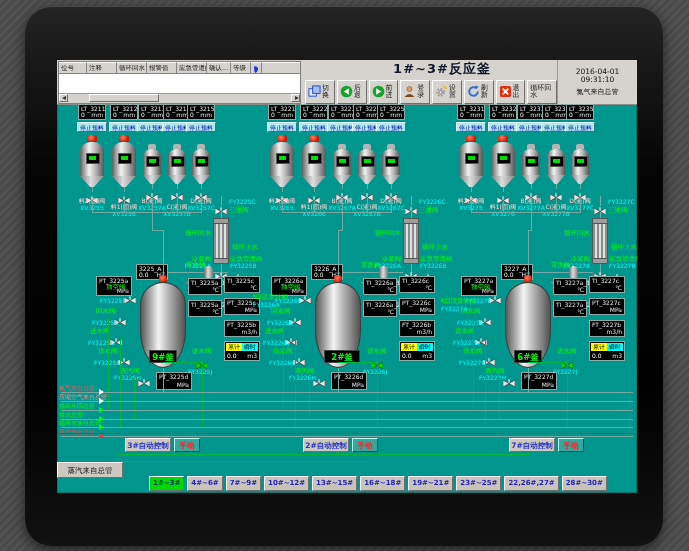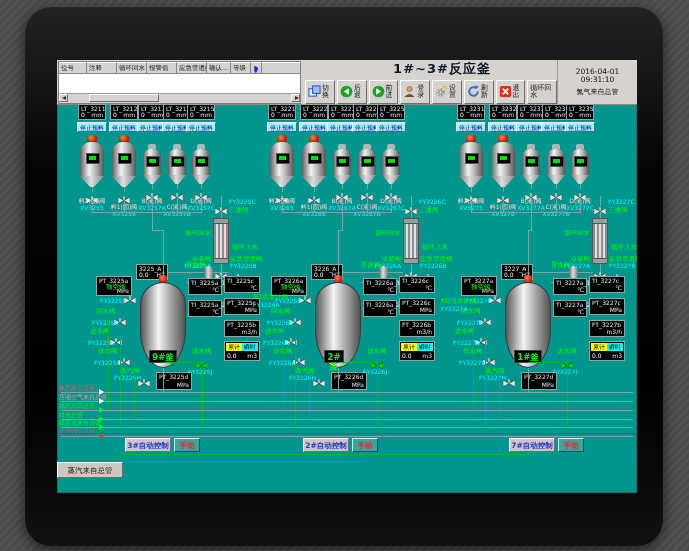--- a/index.html
+++ b/index.html
@@ -544,21 +544,21 @@
       </div>
       <div class="abs pl" style="left: 286px; top: 212px; width: 60px; height: 1px;"></div>
       <div class="abs glab" style="left: 304px; top: 202px;">置换阀</div>
       <div class="abs pot" style="left: 322px; top: 206px; width: 9px; height: 13px;"></div>
       <div class="abs box" style="left: 214px; top: 216px; width: 36px; height: 20px;">
         <div class="itag">PT_3226a</div>
         <div class="iunit">MPa</div>
       </div>
       <div class="abs rcap" style="left: 277px; top: 215px; width: 8px; height: 8px;"></div>
       <div class="abs reactor" style="left: 258px; top: 222px; width: 46px; height: 86px;"></div>
-      <div class="abs rlabel" style="left: 267px; top: 290px; width: 20px; height: 13px;">2#釜</div>
+      <div class="abs rlabel" style="left: 267px; top: 290px; width: 36px; height: 13px;">2#釜</div>
       <div class="abs box" style="left: 306px; top: 218px; width: 34px; height: 17px;">
         <div class="itag">TI_3226a_1</div>
         <div class="iunit">℃</div>
       </div>
       <div class="abs box" style="left: 306px; top: 240px; width: 34px; height: 17px;">
         <div class="itag">TI_3226a_2</div>
         <div class="iunit">℃</div>
       </div>
       <div class="abs box" style="left: 342px; top: 216px; width: 36px; height: 17px;">
         <div class="itag">TI_3226c</div>
@@ -779,21 +779,21 @@
       </div>
       <div class="abs pl" style="left: 476px; top: 212px; width: 60px; height: 1px;"></div>
       <div class="abs glab" style="left: 494px; top: 202px;">置换阀</div>
       <div class="abs pot" style="left: 512px; top: 206px; width: 9px; height: 13px;"></div>
       <div class="abs box" style="left: 404px; top: 216px; width: 36px; height: 20px;">
         <div class="itag">PT_3227a</div>
         <div class="iunit">MPa</div>
       </div>
       <div class="abs rcap" style="left: 467px; top: 215px; width: 8px; height: 8px;"></div>
       <div class="abs reactor" style="left: 448px; top: 222px; width: 46px; height: 86px;"></div>
-      <div class="abs rlabel" style="left: 457px; top: 290px; width: 28px; height: 13px;">1#釜</div>
+      <div class="abs rlabel" style="left: 457px; top: 290px; width: 28px; height: 13px;">6#釜</div>
       <div class="abs box" style="left: 496px; top: 218px; width: 34px; height: 17px;">
         <div class="itag">TI_3227a_1</div>
         <div class="iunit">℃</div>
       </div>
       <div class="abs box" style="left: 496px; top: 240px; width: 34px; height: 17px;">
         <div class="itag">TI_3227a_2</div>
         <div class="iunit">℃</div>
       </div>
       <div class="abs box" style="left: 532px; top: 216px; width: 36px; height: 17px;">
         <div class="itag">TI_3227c</div>
@@ -900,14 +900,26 @@
       <div class="abs gl" style="left: 60px; top: 394px; width: 412px; height: 1px;"></div>
       <div class="abs gl" style="left: 60px; top: 401px; width: 250px; height: 1px;"></div>
       <div class="abs" style="left: 0px; top: 373px; width: 580px; height: 1px; background: rgb(0, 122, 116);"></div>
       <div class="abs ctlbtn" style="left: 68px; top: 378px; width: 46px; height: 14px;">3#自动控制</div>
       <div class="abs manbtn" style="left: 117px; top: 378px; width: 26px; height: 14px;">手动</div>
       <div class="abs ctlbtn" style="left: 246px; top: 378px; width: 46px; height: 14px;">2#自动控制</div>
       <div class="abs manbtn" style="left: 295px; top: 378px; width: 26px; height: 14px;">手动</div>
       <div class="abs ctlbtn" style="left: 452px; top: 378px; width: 46px; height: 14px;">7#自动控制</div>
       <div class="abs manbtn" style="left: 501px; top: 378px; width: 26px; height: 14px;">手动</div>
       <div class="abs sndbtn" style="left: 0px; top: 402px; width: 66px; height: 16px;">蒸汽来自总管</div>
+      <div class="abs tabs" style="left: 92px; top: 416px; width: 470px; height: 15px;">
+        <div class="tab active">1#~3#</div>
+        <div class="tab">4#~6#</div>
+        <div class="tab">7#~9#</div>
+        <div class="tab">10#~12#</div>
+        <div class="tab">13#~15#</div>
+        <div class="tab">16#~18#</div>
+        <div class="tab">19#~21#</div>
+        <div class="tab">23#~25#</div>
+        <div class="tab">22,26#,27#</div>
+        <div class="tab">28#~30#</div>
+      </div>
     </div>
 </div>
 
 </body></html>

